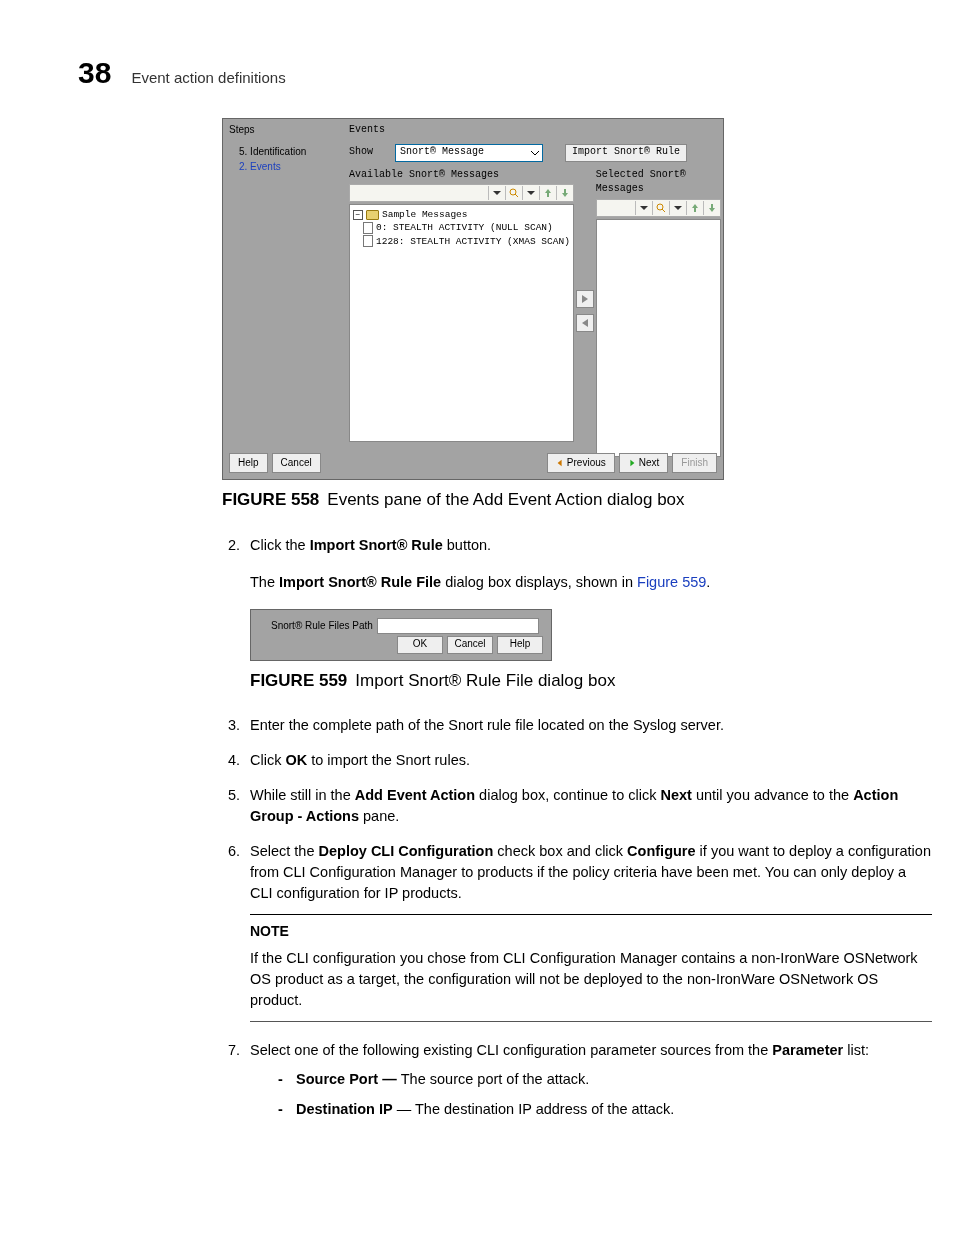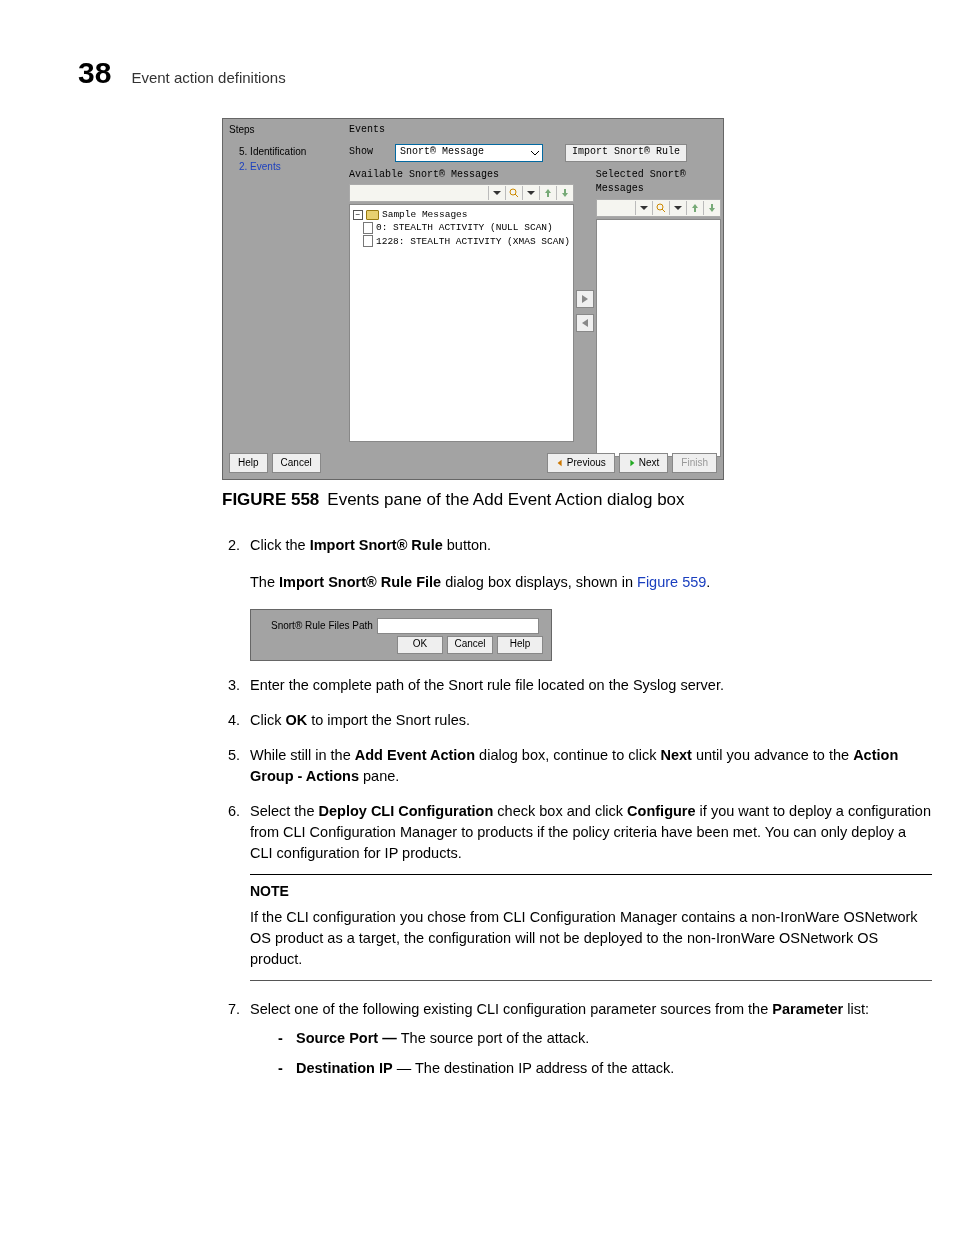--- a/index.html
+++ b/index.html
@@ -235,20 +235,21 @@
                 <span>OK</span>
               </div>
             <div class="sbtn">
                 <span>Cancel</span>
               </div>
             <div class="sbtn">
                 <span>Help</span>
               </div>
           </div>
         </div>
+        <div class="cap"><b>FIGURE 559</b><span>Import Snort® Rule File dialog box</span></div>
       </li>
 
       <li><span>Enter the complete path of the Snort rule file located on the Syslog server.</span></li>
 
       <li><span>Click </span><b>OK</b><span> to import the Snort rules.</span></li>
 
       <li><span>While still in the </span><b>Add Event Action</b><span> dialog box, continue to click </span><b>Next</b><span> until you advance to the </span><b>Action Group - Actions</b><span> pane.</span></li>
 
       <li>
         <span>Select the </span><b>Deploy CLI Configuration</b><span> check box and click </span><b>Configure</b><span> if you want to deploy a configuration from CLI Configuration Manager to products if the policy criteria have been met. You can only deploy a CLI configuration for IP products.</span>

